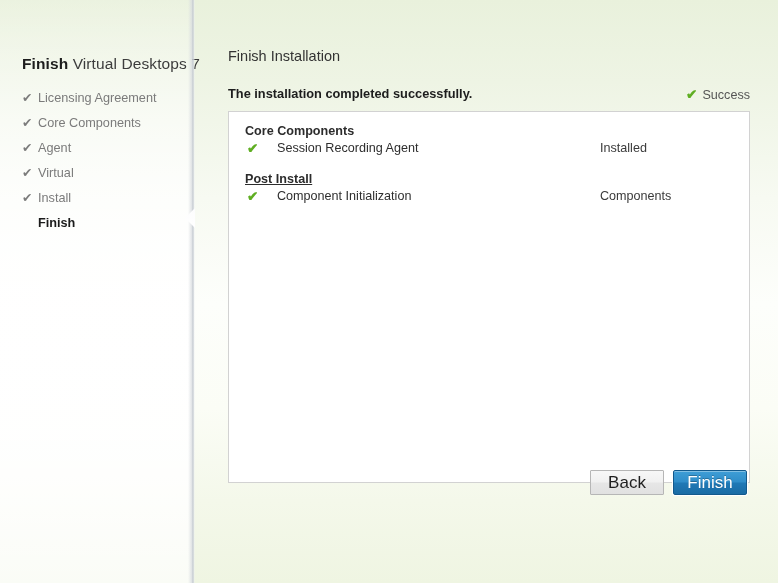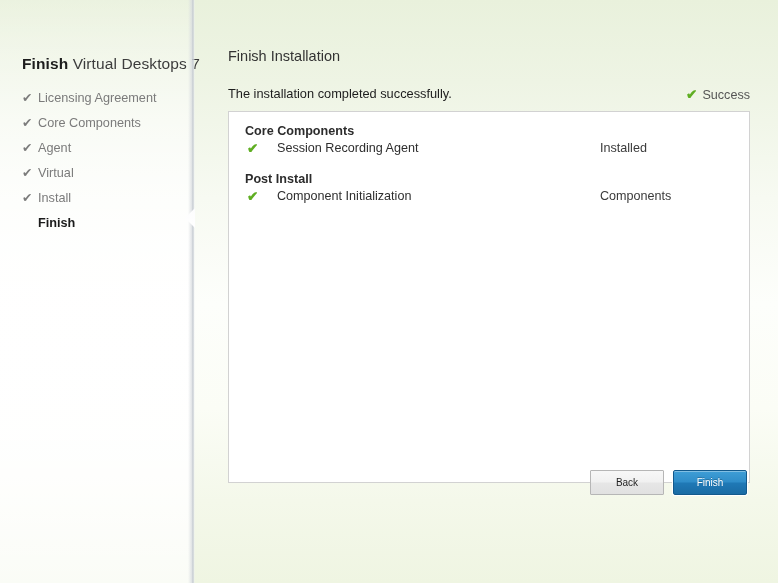--- a/index.html
+++ b/index.html
@@ -143,21 +143,21 @@
     left: 33px;
     top: 86px;
     width: 522px;
     height: 18px;
   }
   #result-text {
     position: absolute;
     left: 0;
     top: 0;
     font-size: 12.8px;
-    font-weight: normal;
+    font-weight: bold;
     color: #1d1d1d;
     white-space: nowrap;
   }
   #result-status {
     position: absolute;
     right: 0;
     top: 0;
     font-size: 12.6px;
     color: #555555;
     white-space: nowrap;
@@ -185,21 +185,21 @@
     position: relative;
     margin: 0;
   }
   .group-title {
     font-size: 12.6px;
     color: #2c2c2c;
     font-weight: bold;
     padding-left: 16px;
   }
   .group:first-child .group-title { padding-top: 12px; }
-  .group + .group .group-title { padding-top: 13px; }
+  .group + .group .group-title { padding-top: 13px; text-decoration: underline; }
   .row {
     position: relative;
     height: 21px;
     line-height: 21px;
     padding-left: 16px;
   }
   .row .rcheck {
     position: absolute;
     left: 18px;
     top: 0;
@@ -230,21 +230,21 @@
     left: 0;
     bottom: 0;
     width: 583px;
     height: 80px;
   }
   .btn {
     position: absolute;
     top: 30px;
     height: 25px;
     font-family: "Liberation Sans", sans-serif;
-    font-size: 10px;
+    font-size: 17px;
     box-sizing: border-box;
     text-align: center;
     line-height: 23px;
     cursor: default;
     user-select: none;
   }
   #btn-back {
     left: 395px;
     width: 74px;
     color: #1f1f1f;

